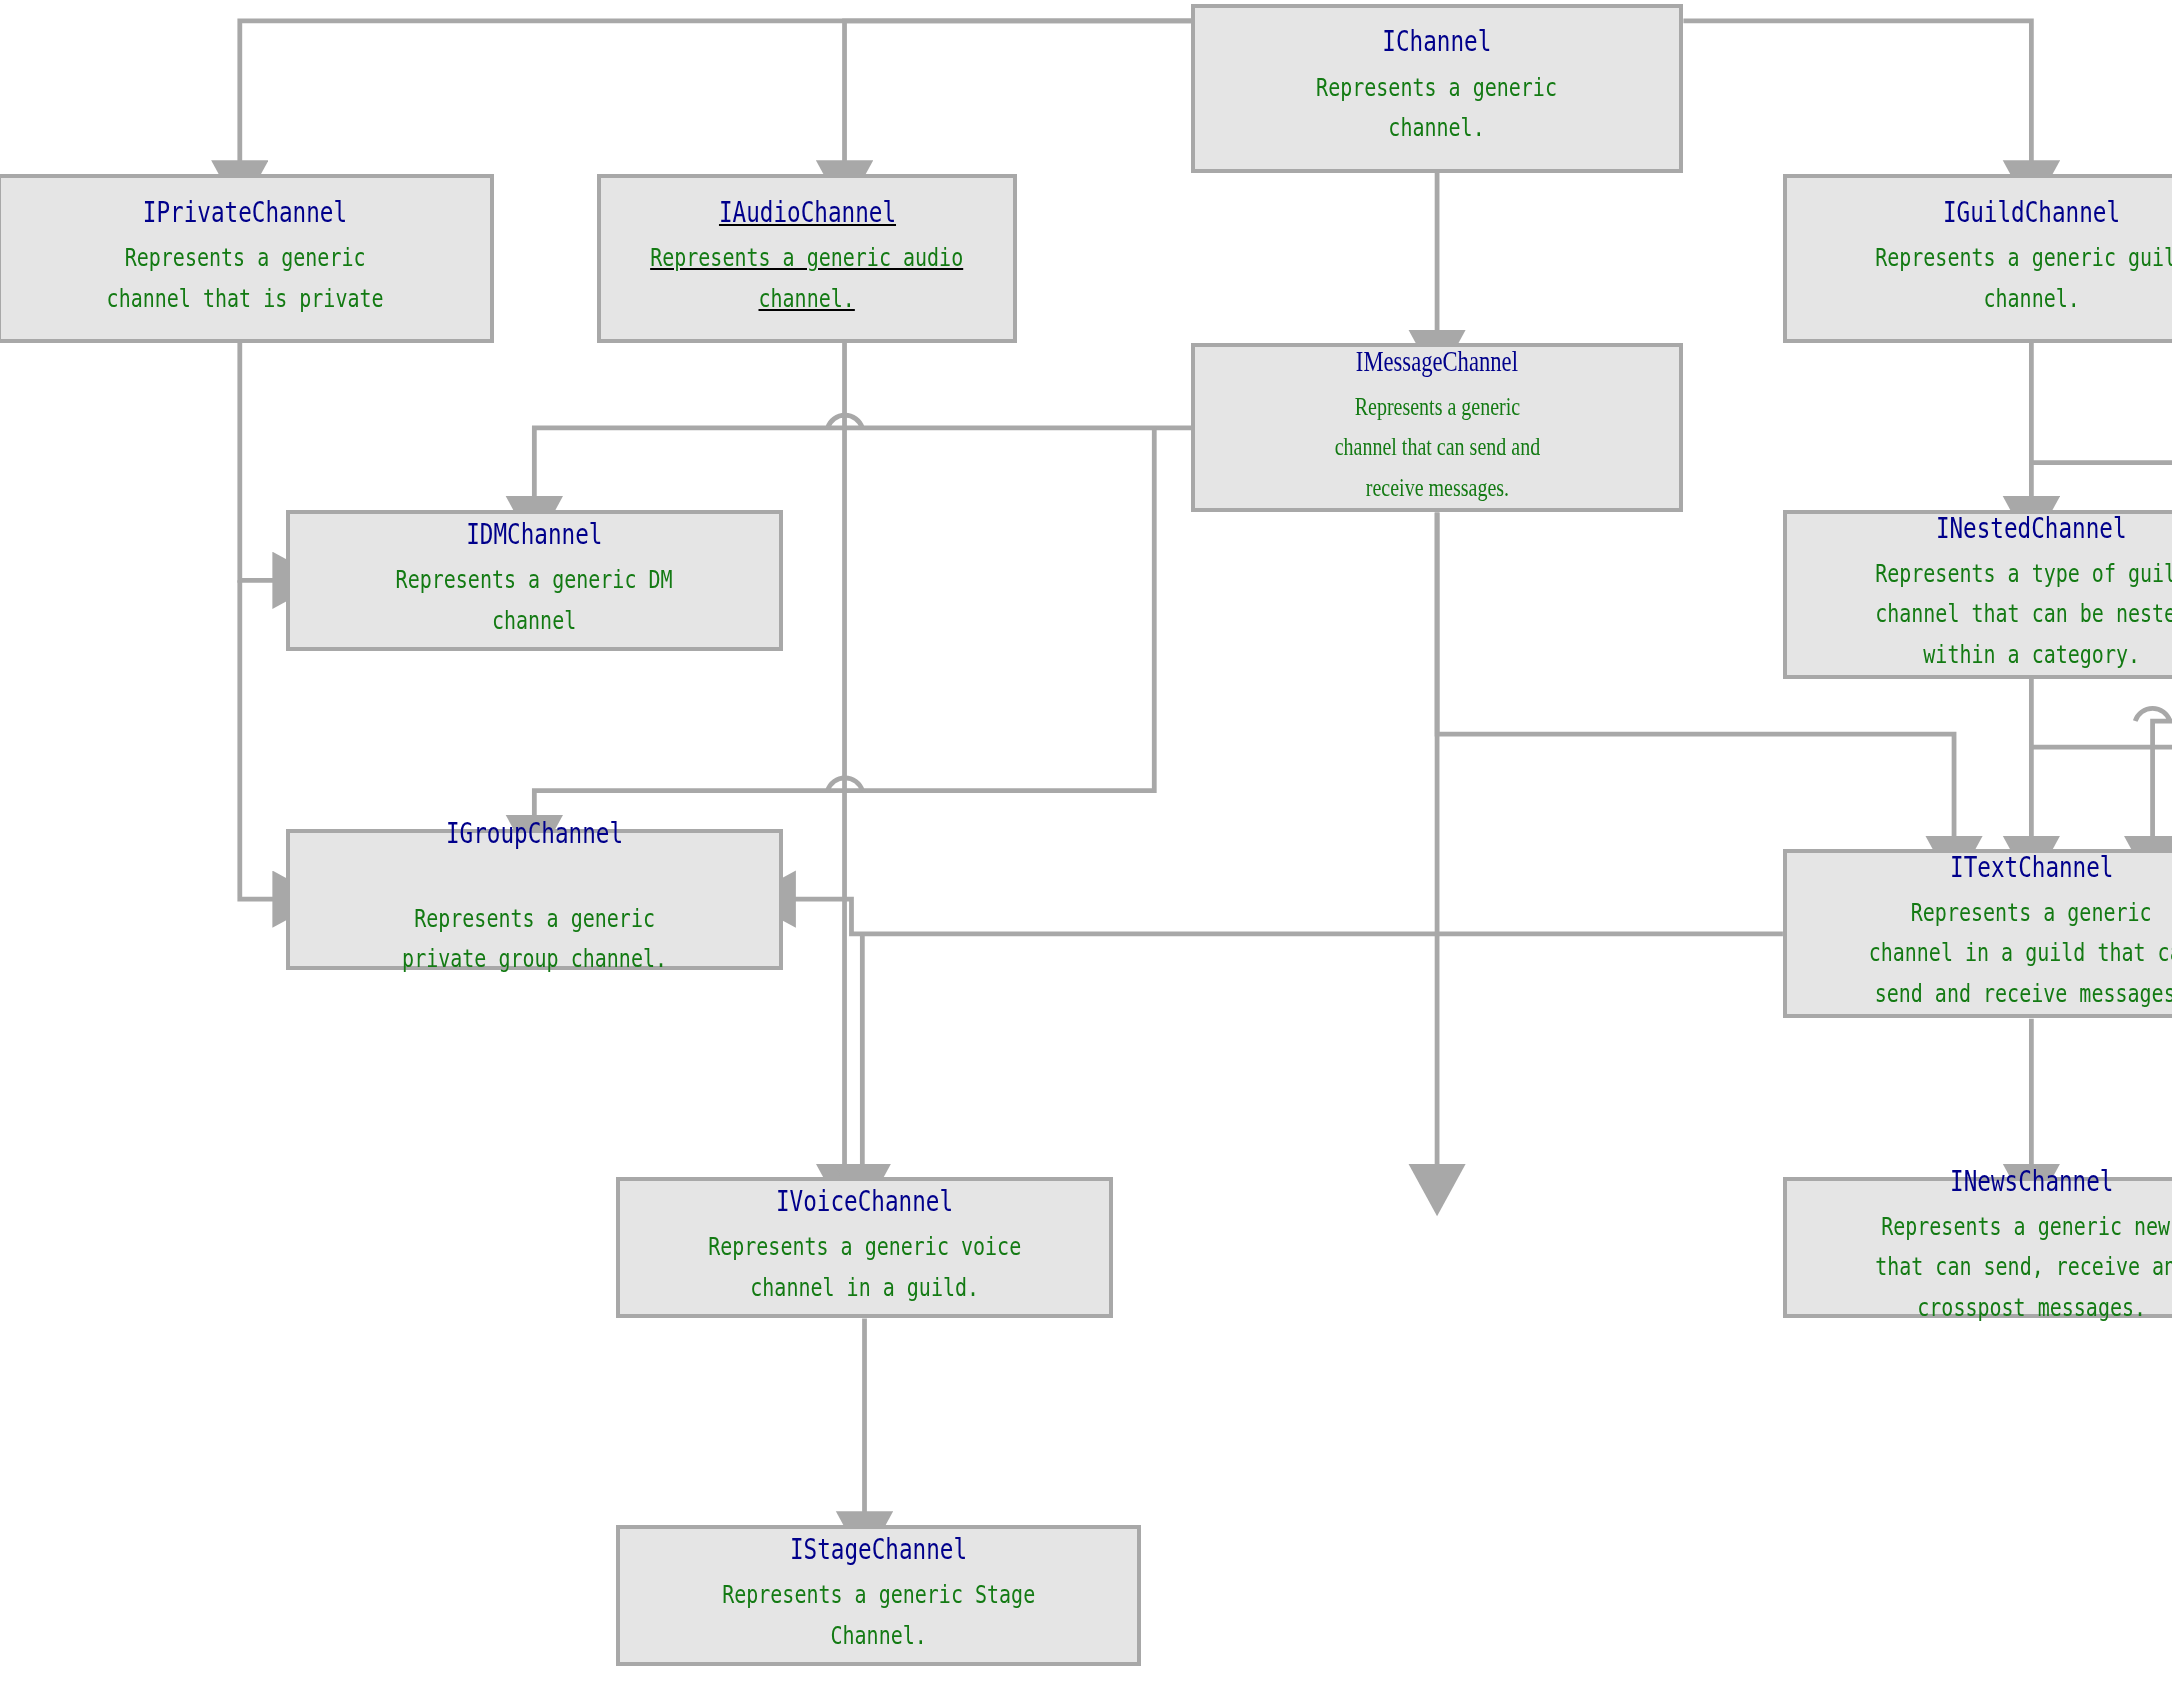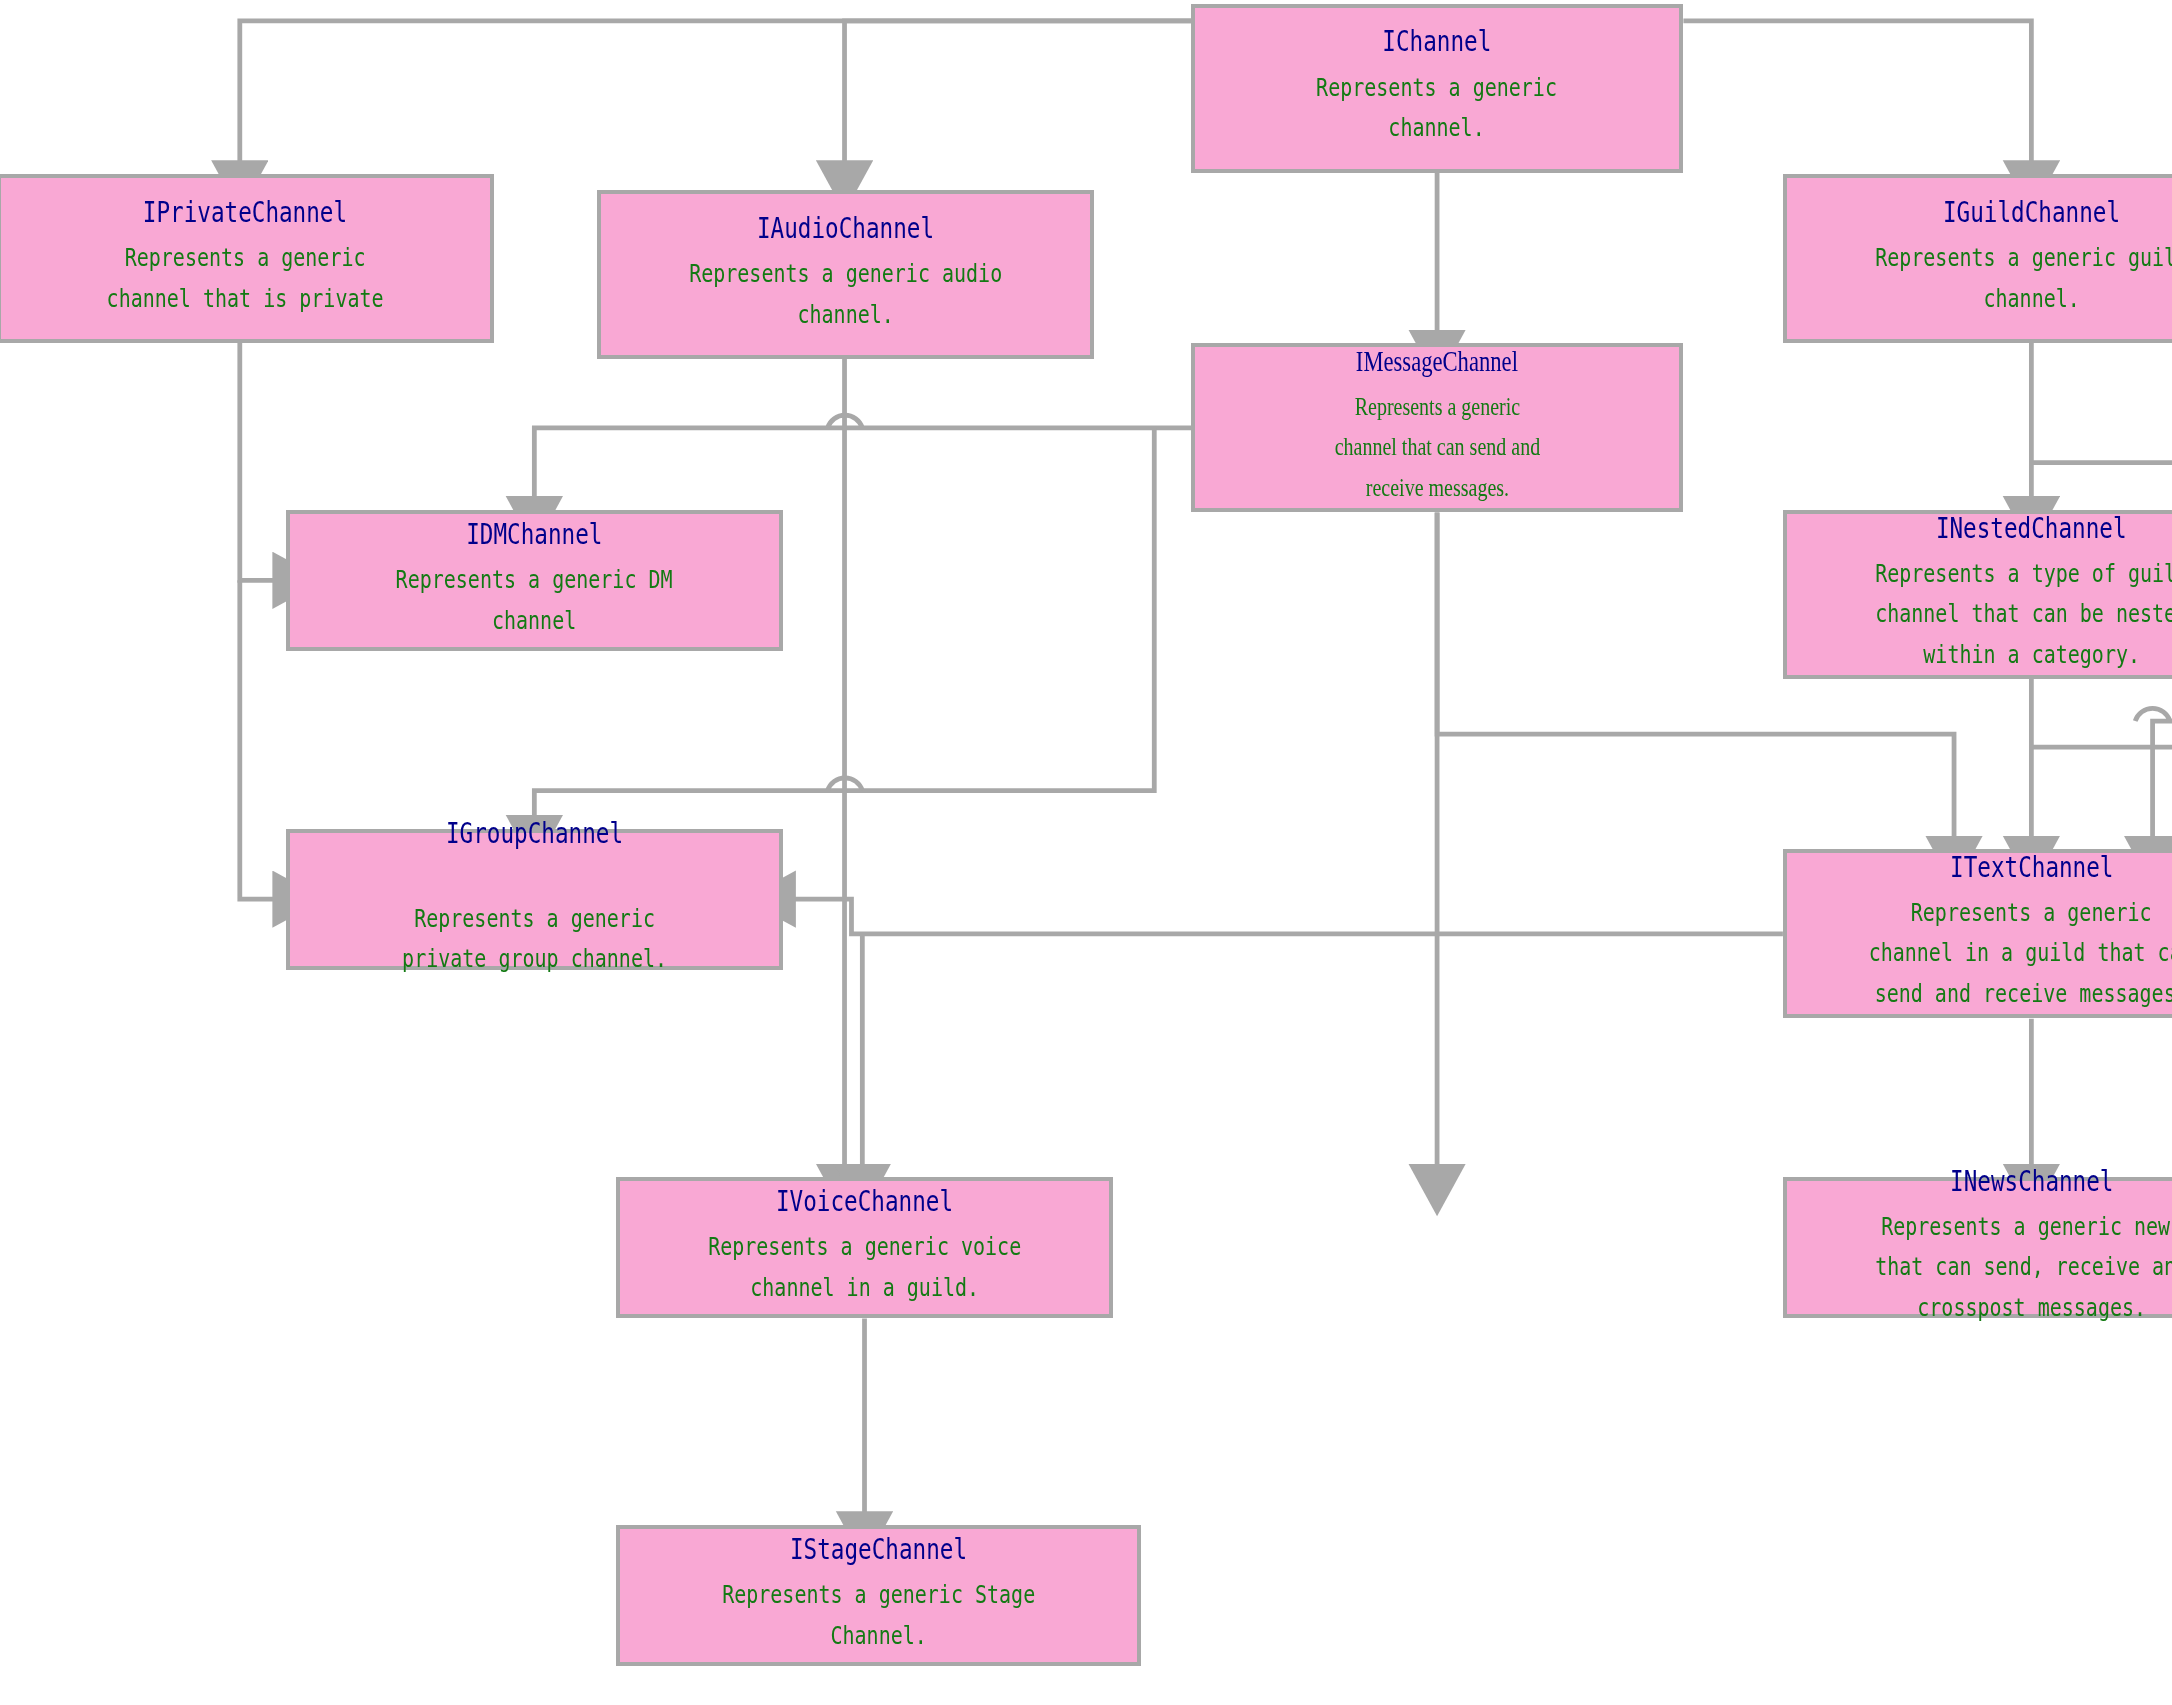--- a/index.html
+++ b/index.html
@@ -7,21 +7,21 @@
     position:relative;
     width:2862px;height:1705px;
     background:#ffffff;
     overflow:hidden;
     font-family:"DejaVu Sans Mono","Liberation Mono",monospace;
   }
   #wires{position:absolute;left:0;top:0;width:2862px;height:1705px;}
   .node{
     position:absolute;
     box-sizing:border-box;
-    background:#f9a8d4;
+    background:#e5e5e5;
     border:4.8px solid #a8a8a8;
     display:flex;
     flex-direction:column;
     align-items:center;
     justify-content:center;
     text-align:center;
     padding:2px 6px;
     z-index:3;
   }
   .node-title{
@@ -114,21 +114,21 @@
 <div class="node" style="left: 1191px; top: 3.5px; width: 492px; height: 169px; border-color: rgb(168, 168, 168);">
       <div class="node-title" style="color: rgb(0, 0, 139);">IChannel</div>
       <div class="node-desc" style="color: rgb(19, 122, 19);">Represents a generic
 channel.</div>
     </div>
     <div class="node" style="left: -3.5px; top: 174px; width: 497px; height: 169px; border-color: rgb(168, 168, 168);">
       <div class="node-title" style="color: rgb(0, 0, 139);">IPrivateChannel</div>
       <div class="node-desc" style="color: rgb(19, 122, 19);">Represents a generic
 channel that is private</div>
     </div>
-    <div class="node" style="left: 597px; top: 190px; width: 497px; height: 169px; border-color: rgb(168, 168, 168);">
+    <div class="node" style="left: 597px; top: 174px; width: 420px; height: 169px; border-color: rgb(168, 168, 168); text-decoration: underline;">
       <div class="node-title" style="color: rgb(0, 0, 139);">IAudioChannel</div>
       <div class="node-desc" style="color: rgb(19, 122, 19);">Represents a generic audio
 channel.</div>
     </div>
     <div class="node" style="left: 1783px; top: 174px; width: 497px; height: 169px; border-color: rgb(168, 168, 168);">
       <div class="node-title" style="color: rgb(0, 0, 139);">IGuildChannel</div>
       <div class="node-desc" style="color: rgb(19, 122, 19);">Represents a generic guild
 channel.</div>
     </div>
     <div class="node" style="left: 1191px; top: 343px; width: 492px; height: 169px; border-color: rgb(168, 168, 168); font-family: Liberation Serif, serif;">

